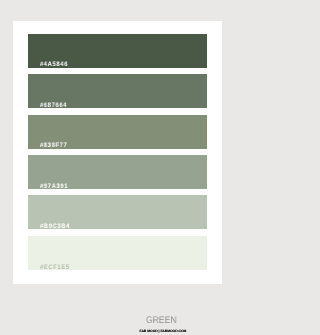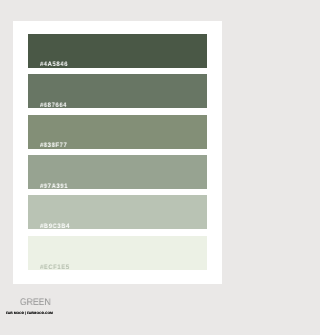--- a/index.html
+++ b/index.html
@@ -54,22 +54,22 @@
     transform: scaleX(0.9);
     transform-origin: left bottom;
     will-change: transform;
   }
 
   
   .footer {
     position: absolute;
     left: 6px;
     right: 0;
-    top: 298px;
-    text-align: left;
+    top: 316px;
+    text-align: center;
   }
   .brand-title {
     font-size: 9.6px;
     letter-spacing: 0px;
     color: #919191;
     line-height: 10px;
     transform: translateX(-1.8px) scaleX(0.9);
     will-change: transform;
   }
   .brand-sub {

